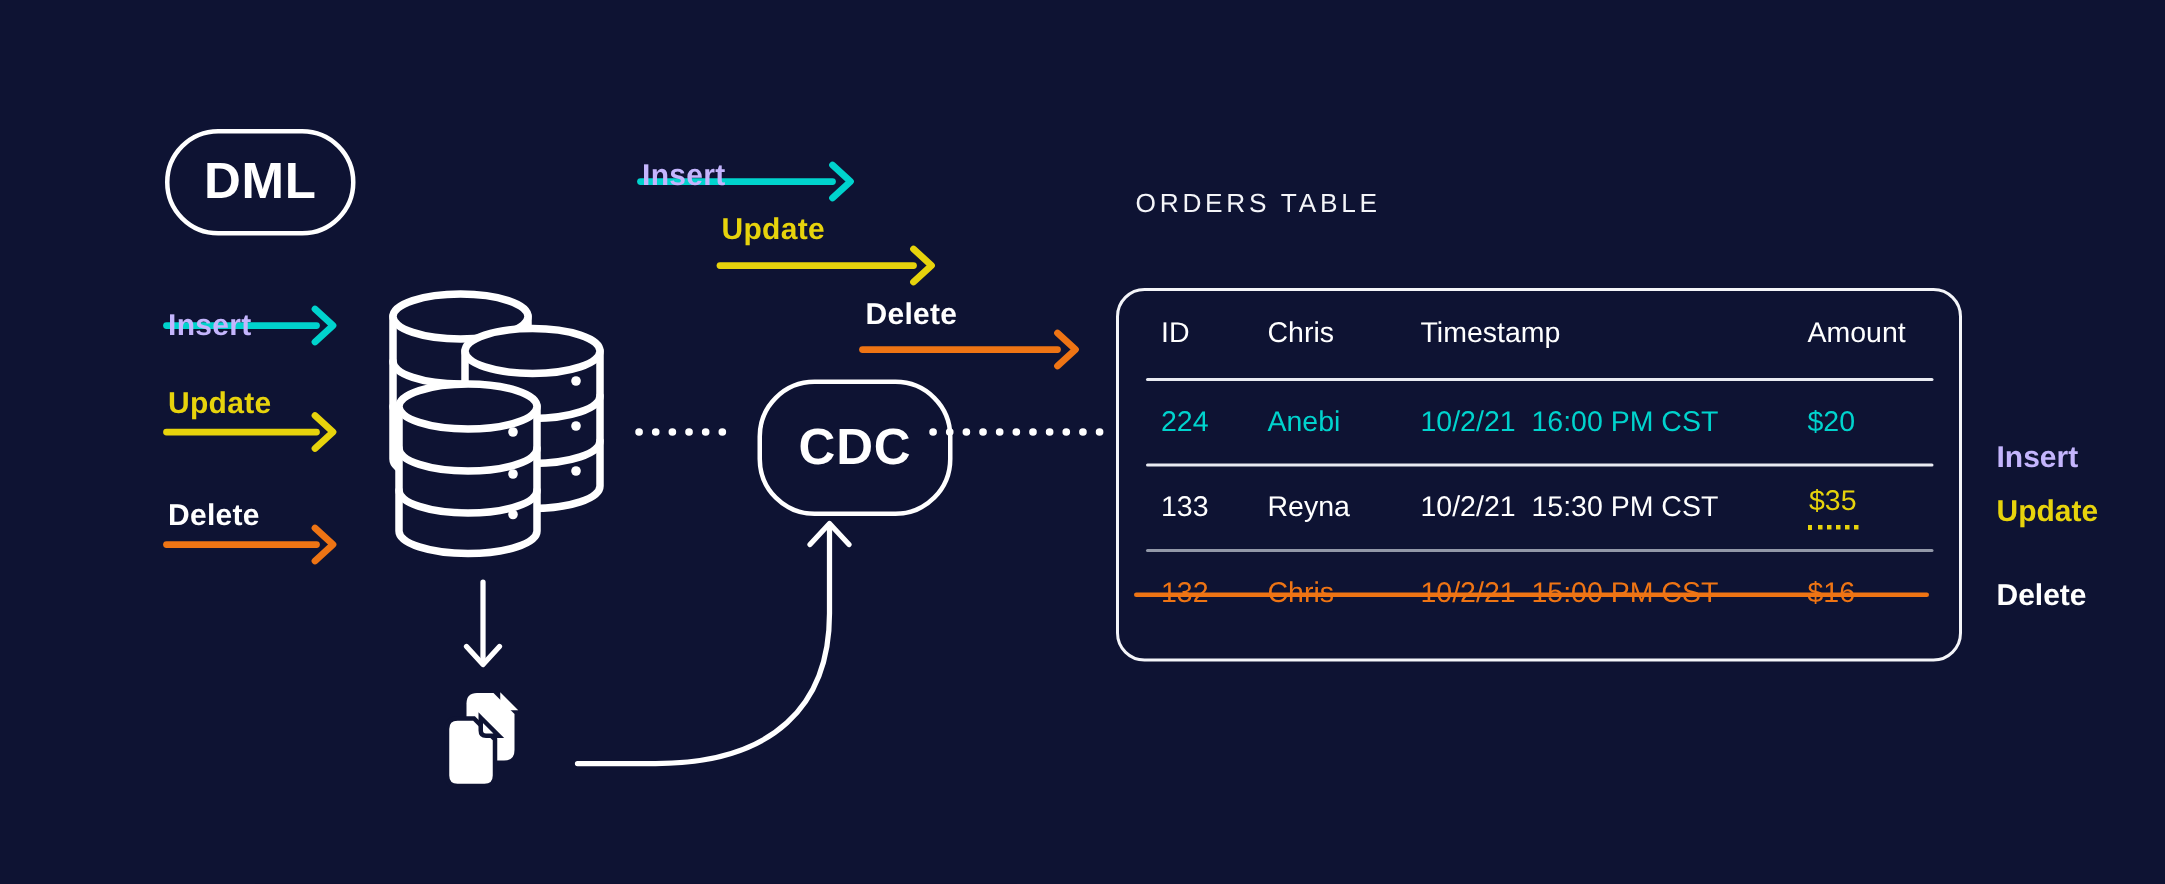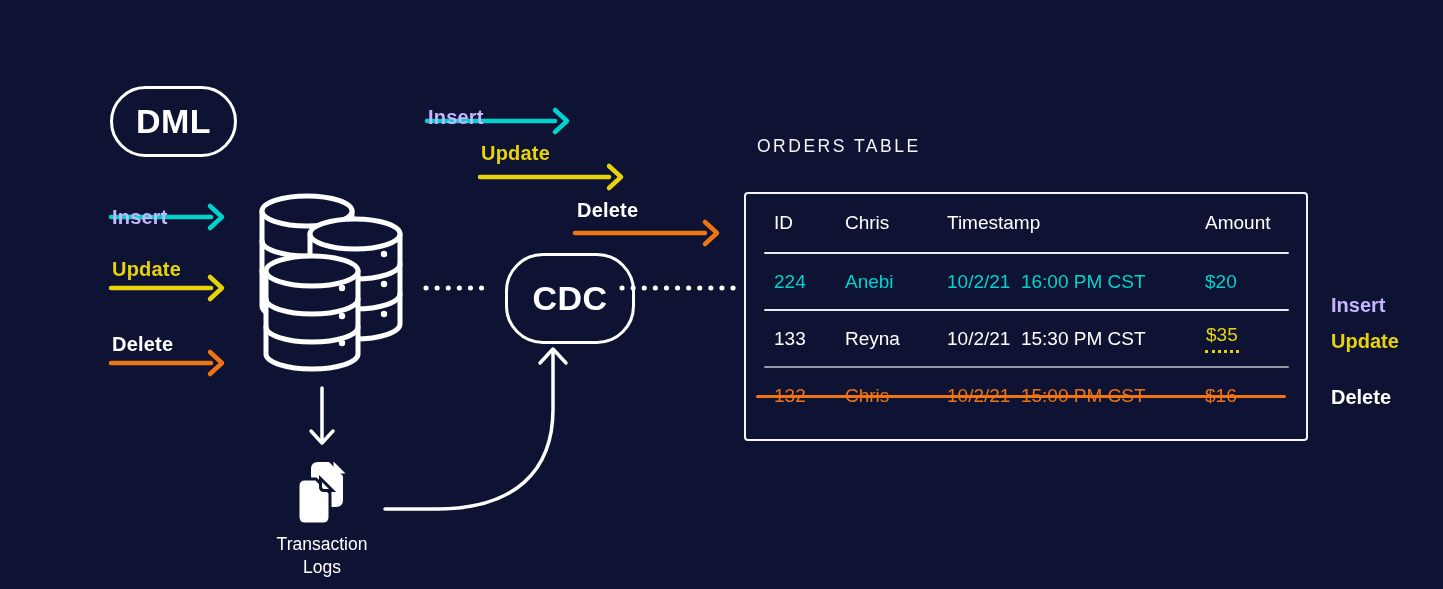--- a/index.html
+++ b/index.html
@@ -13,24 +13,24 @@
   .pill{position:absolute;border:3px solid #fff;border-radius:38px;display:flex;
         align-items:center;justify-content:center;font-weight:700;font-size:34px;
         letter-spacing:0.5px;color:#fff;box-sizing:border-box;}
 
   
   .op-label{position:absolute;font-size:20px;font-weight:600;letter-spacing:0.2px;}
   .c-cyan{color:#c4b5fd;margin-top:20px;}  .c-yellow{color:#e7d30c;}  .c-orange:  ;
   .c-orange{color:#ee7414;}
 
   
-  .table-title{position:absolute;left:757px;top:136px;font-size:17.5px;font-weight:500;
+  .table-title{position:absolute;left:757px;top:125px;font-size:17.5px;font-weight:500;
                letter-spacing:2.5px;color:#f4f5f9;}
   .orders-table{position:absolute;left:744px;top:192px;width:564px;height:249px;
-                border:2.5px solid #f4f5f9;border-radius:4px;box-sizing:border-box;
+                border:2.5px solid #f4f5f9;border-radius:19px;box-sizing:border-box;
                 overflow:hidden;}
   .t-row{display:grid;grid-template-columns:71px 102px 258px 1fr;align-items:center;
          padding-left:28px;font-size:19px;white-space:pre;position:relative;}
   .t-head{height:58px;font-weight:500;color:#fff;}
   .t-body{height:55px;}
   .sep{height:2px;margin:0 17px 0 18px;background:#e9ebf2;border-radius:1px;}
   .sep.gray{background:#9298a8;}
   .row-insert{color:#00d3cd;}
   .row-update{color:#fff;}
   .row-delete{color:#ee7414;}
@@ -181,18 +181,14 @@
       <span>10/2/21  15:00 PM CST</span>
       <span>$16</span>
       <div class="strike"></div>
     </div>
   </div>
 
   <div class="marker c-cyan" style="top:274px;">Insert</div>
   <div class="marker c-yellow" style="top:330px;">Update</div>
   <div class="marker c-orange" style="top:386px;">Delete</div>
 
-  <div class="logs-caption">
-    <div>Transaction</div>
-    <div>Logs</div>
-  </div>
 
 </div>
 
 </body></html>

